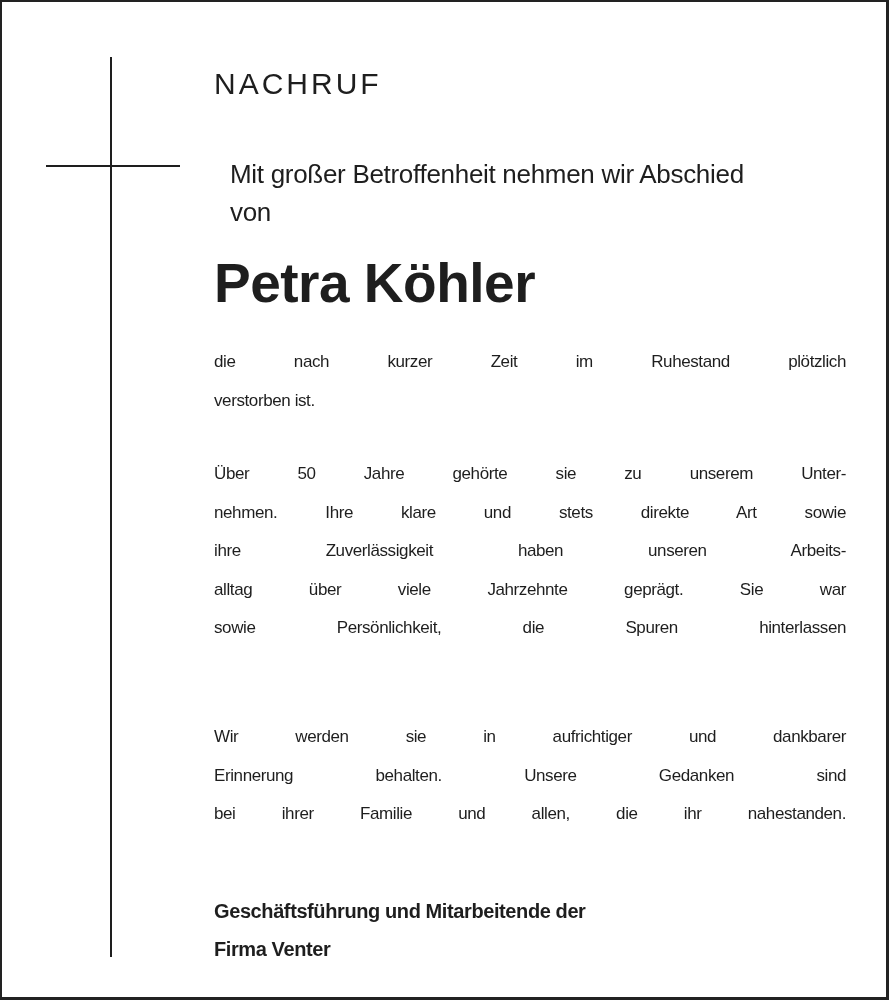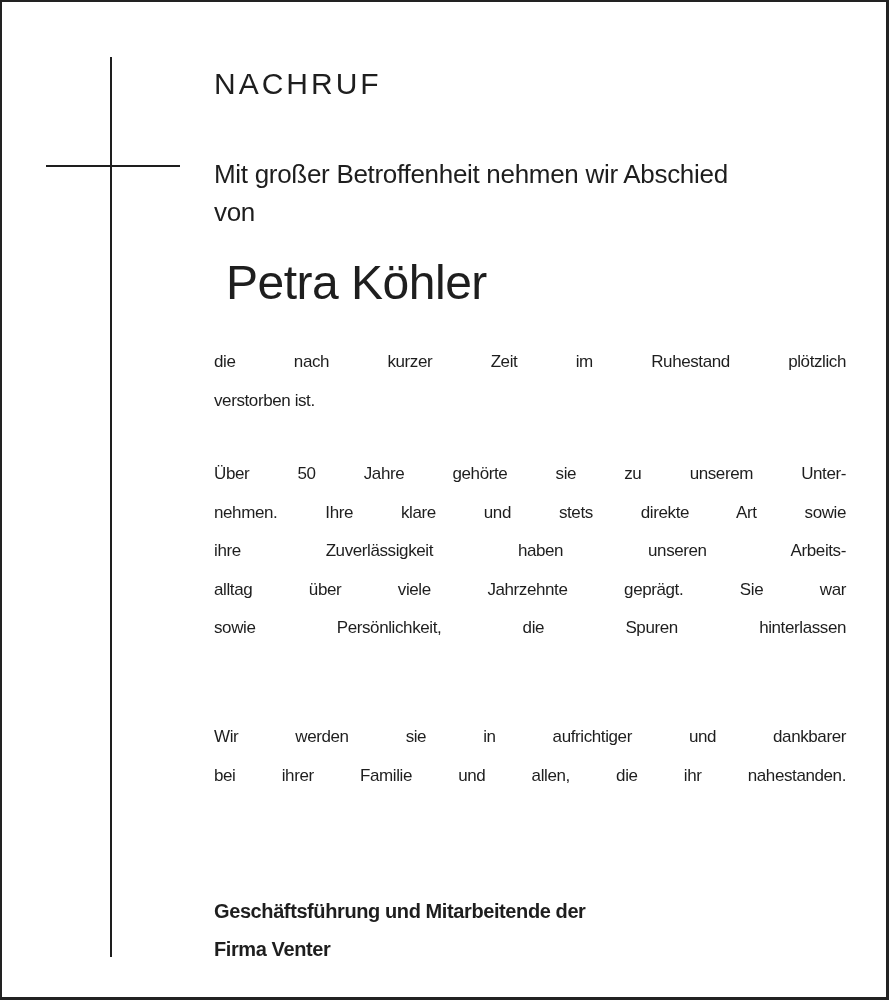--- a/index.html
+++ b/index.html
@@ -55,32 +55,32 @@
       left: 0;
       font-size: 30px;
       letter-spacing: 3px;
       font-weight: normal;
       line-height: 40px;
       white-space: nowrap;
     }
     .intro {
       position: absolute;
       top: 153px;
-      left: 0;
+      left: 16px;
       width: 632px;
       font-size: 26px;
       line-height: 38px;
       letter-spacing: -0.3px;
     }
     .name {
       position: absolute;
       top: 246px;
-      left: 12px;
-      font-size: 48px;
-      font-weight: normal;
+      left: 0;
+      font-size: 55px;
+      font-weight: bold;
       line-height: 70px;
       letter-spacing: -0.5px;
       white-space: nowrap;
     }
     .para {
       position: absolute;
       left: 0;
       width: 632px;
       font-size: 17px;
       line-height: 38.5px;
@@ -129,20 +129,21 @@
     <div class="para p2">
       <span class="line">Über 50 Jahre gehörte sie zu unserem Unter-</span>
       <span class="line">nehmen. Ihre klare und stets direkte Art sowie</span>
       <span class="line">ihre Zuverlässigkeit haben unseren Arbeits-</span>
       <span class="line">alltag über viele Jahrzehnte geprägt. Sie war</span>
       <span class="line">sowie Persönlichkeit, die Spuren hinterlassen</span>
     </div>
 
     <div class="para p3">
       <span class="line">Wir werden sie in aufrichtiger und dankbarer</span>
+      <span class="line">Erinnerung behalten. Unsere Gedanken sind</span>
       <span class="line">bei ihrer Familie und allen, die ihr nahestanden.</span>
     </div>
 
     <div class="signature">
       <span class="line">Geschäftsführung und Mitarbeitende der</span>
       <span class="line">Firma Venter</span>
     </div>
   </div>
 </div>
 

